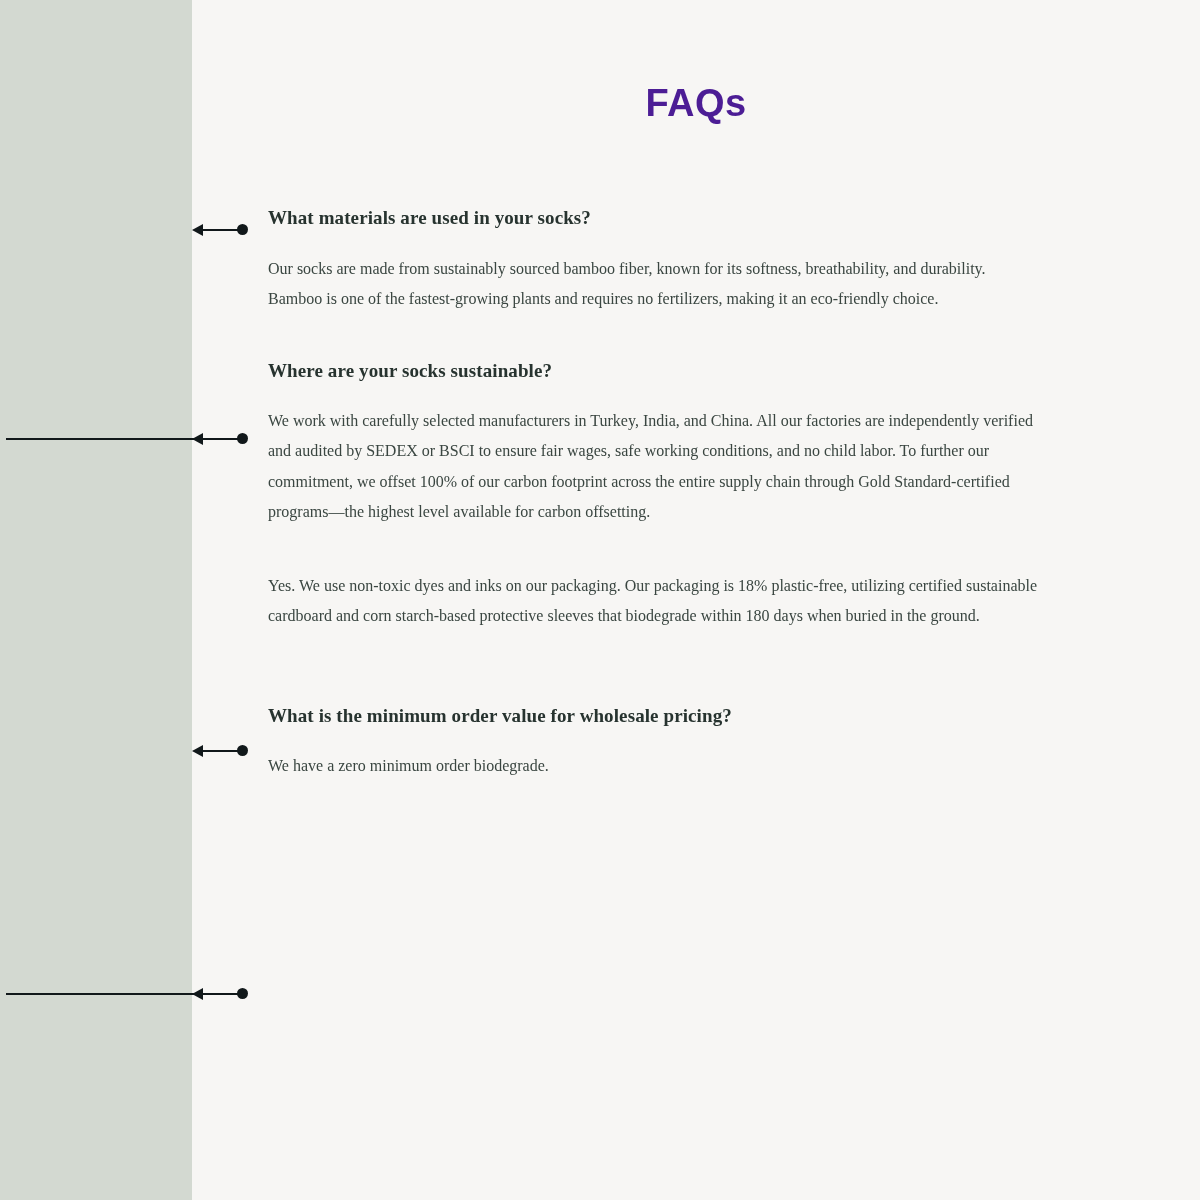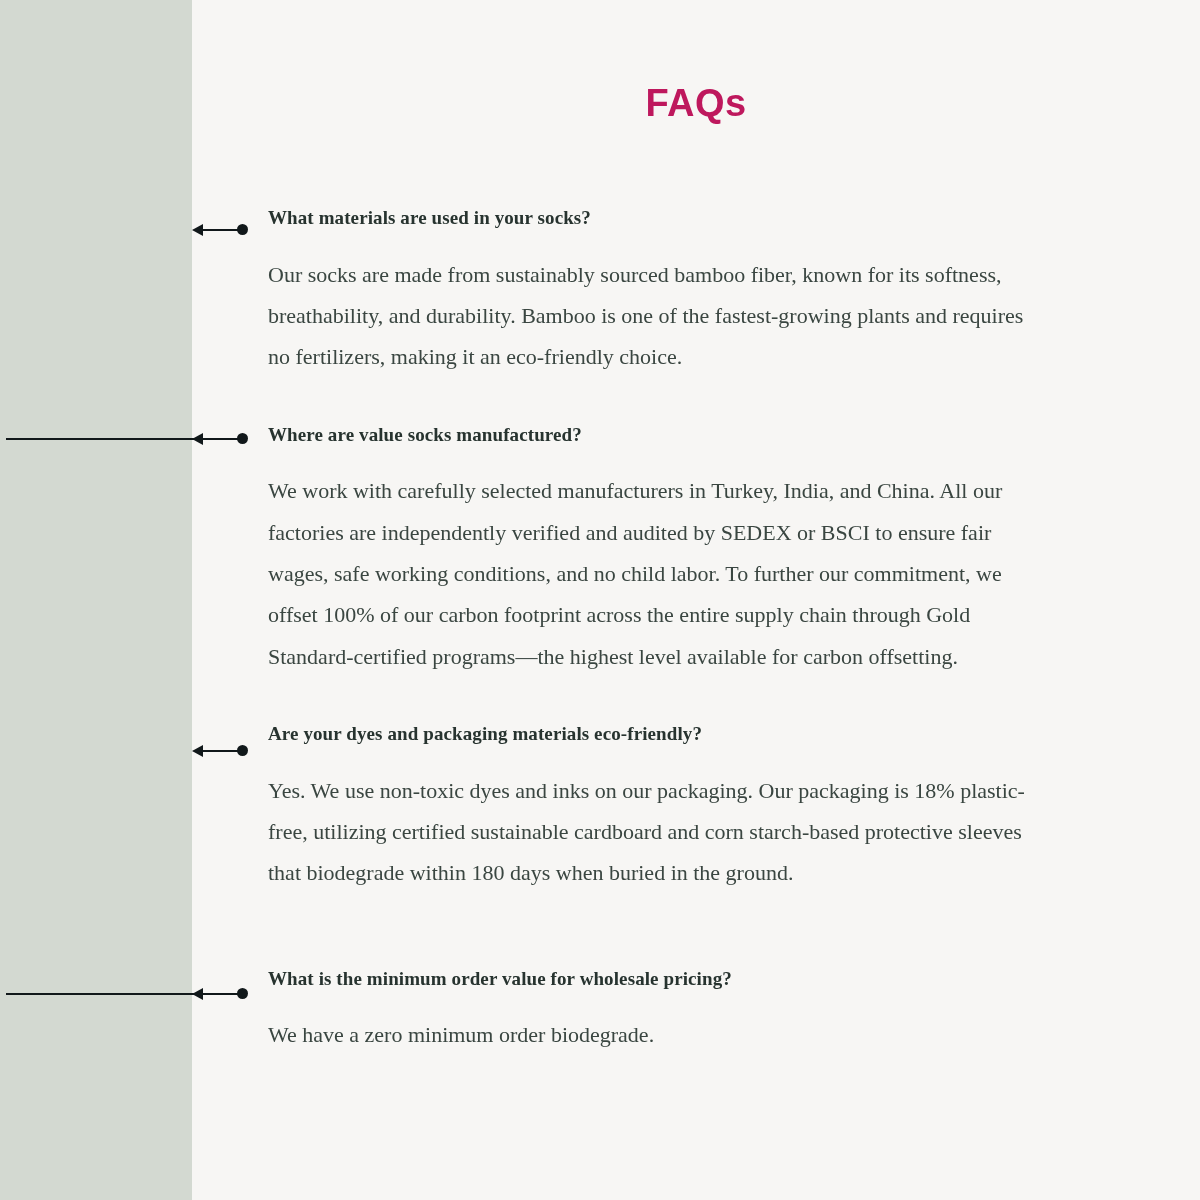--- a/index.html
+++ b/index.html
@@ -33,40 +33,40 @@
   
   .title {
     position: absolute;
     left: 192px;
     top: 82px;
     width: 1008px;
     text-align: center;
     font-size: 38px;
     font-weight: bold;
     letter-spacing: 0.5px;
-    color: #be185d;
+    color: #4c1d95;
   }
   
   .content {
     position: absolute;
     left: 268px;
     top: 205px;
     width: 770px;
   }
   .faq-item { position: relative; font-family: Liberation Serif, serif; }
   .faq-q {
     font-size: 19px;
     font-weight: bold;
     color: #27332f;
     line-height: 1.4;
     margin: 0;
     letter-spacing: 0.1px;
   }
   .faq-a {
-    font-size: 22px;
+    font-size: 16px;
     color: #3a4641;
     line-height: 1.88;
     margin: 22px 0 0 0;
     font-weight: 400;
   }
   
   .faq-item + .faq-item { margin-top: 44px; }
   .faq-item.gap-large { margin-top: 72px; }
 
   
@@ -134,26 +134,25 @@
   </div>
 
   <div class="content">
 
     <div class="faq-item">
       <p class="faq-q">What materials are used in your socks?</p>
       <p class="faq-a">Our socks are made from sustainably sourced bamboo fiber, known for its softness, breathability, and durability. Bamboo is one of the fastest-growing plants and requires no fertilizers, making it an eco-friendly choice.</p>
     </div>
 
     <div class="faq-item">
-      <p class="faq-q">Where are value socks manufactured?</p>
+      <p class="faq-q">Where are your socks sustainable?</p>
       <p class="faq-a">We work with carefully selected manufacturers in Turkey, India, and China. All our factories are independently verified and audited by SEDEX or BSCI to ensure fair wages, safe working conditions, and no child labor. To further our commitment, we offset 100% of our carbon footprint across the entire supply chain through Gold Standard-certified programs—the highest level available for carbon offsetting.</p>
     </div>
 
     <div class="faq-item">
-      <p class="faq-q">Are your dyes and packaging materials eco-friendly?</p>
       <p class="faq-a">Yes. We use non-toxic dyes and inks on our packaging. Our packaging is 18% plastic-free, utilizing certified sustainable cardboard and corn starch-based protective sleeves that biodegrade within 180 days when buried in the ground.</p>
     </div>
 
     <div class="faq-item gap-large">
       <p class="faq-q">What is the minimum order value for wholesale pricing?</p>
       <p class="faq-a">We have a zero minimum order biodegrade.</p>
     </div>
 
   </div>
 </div>

